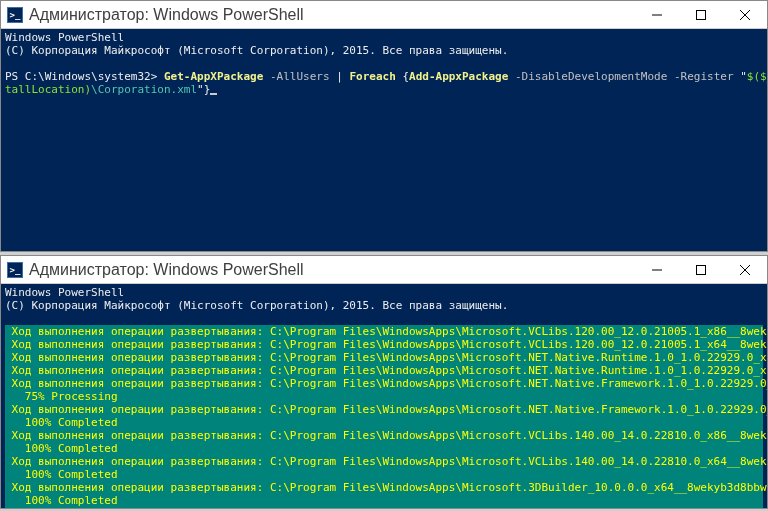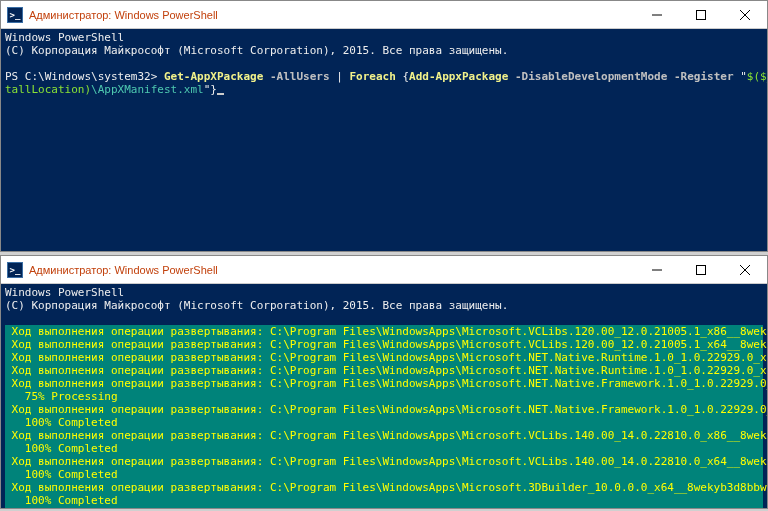--- a/index.html
+++ b/index.html
@@ -34,22 +34,22 @@
     border: 1px solid #3a6ea5;
     display: flex;
     align-items: center;
     justify-content: center;
     font-size: 9px;
     color: #fff;
     font-weight: bold;
     font-family: Consolas, monospace;
   }
   .titlebar .title-text {
-    font-size: 11px;
-    color: #c2410c;
+    font-size: 16px;
+    color: #404040;
     flex: 1;
   }
   .win-controls {
     display: flex;
     height: 100%;
   }
   .win-btn {
     width: 44px;
     height: 100%;
     display: flex;
@@ -65,21 +65,21 @@
     background: #012456;
     font-family: Consolas, "Lucida Console", monospace;
     font-size: 11px;
     line-height: 13px;
     color: #cccccc;
     padding: 2px 4px;
     overflow: hidden;
     white-space: pre;
   }
   .t-white { color: #eeeeee; }
-  .t-gray  { color: #c0c0c0; font-weight: bold; }
+  .t-gray  { color: #c0c0c0; }
   .t-yellow { color: #f2f28a; font-weight: bold; }
   .t-cyan   { color: #4ec9b0; }
   .t-green  { color: #8ae234; }
   .t-prog-line {
     background: #00837a;
     color: #ffff00;
     display: block;
     width: 100%;
   }
   .cursor {
@@ -118,21 +118,21 @@
             <line x1="0" y1="0" x2="10" y2="10" stroke="currentColor" stroke-width="1"></line>
             <line x1="10" y1="0" x2="0" y2="10" stroke="currentColor" stroke-width="1"></line>
           </svg>
         </div>
     </div>
   </div>
   <div class="terminal"><span class="t-white">Windows PowerShell</span>
 <span class="t-white">(C) Корпорация Майкрософт (Microsoft Corporation), 2015. Все права защищены.</span>
 
 <span class="t-white">PS C:\Windows\system32&gt;</span><span class="t-yellow"> Get-AppXPackage </span><span class="t-gray">-AllUsers</span><span class="t-white"> | </span><span class="t-yellow">Foreach </span><span class="t-white">{</span><span class="t-yellow">Add-AppxPackage </span><span class="t-gray">-DisableDevelopmentMode -Register</span><span class="t-white"> "</span><span class="t-green">$($_.Ins</span>
-<span class="t-green">tallLocation)</span><span class="t-cyan">\AppXManifest.xml</span><span class="t-white">"</span><span class="t-white">}</span><span class="cursor"></span>
+<span class="t-green">tallLocation)</span><span class="t-cyan">\Corporation.xml</span><span class="t-white">"</span><span class="t-white">}</span><span class="cursor"></span>
 </div>
 </div>
 
 <div class="window" id="win2">
   <div class="titlebar">
     <div class="ps-icon">&gt;_</div>
     <div class="title-text">Администратор: Windows PowerShell</div>
     <div class="win-controls">
       <div class="win-btn">
           <svg viewBox="0 0 10 10">

